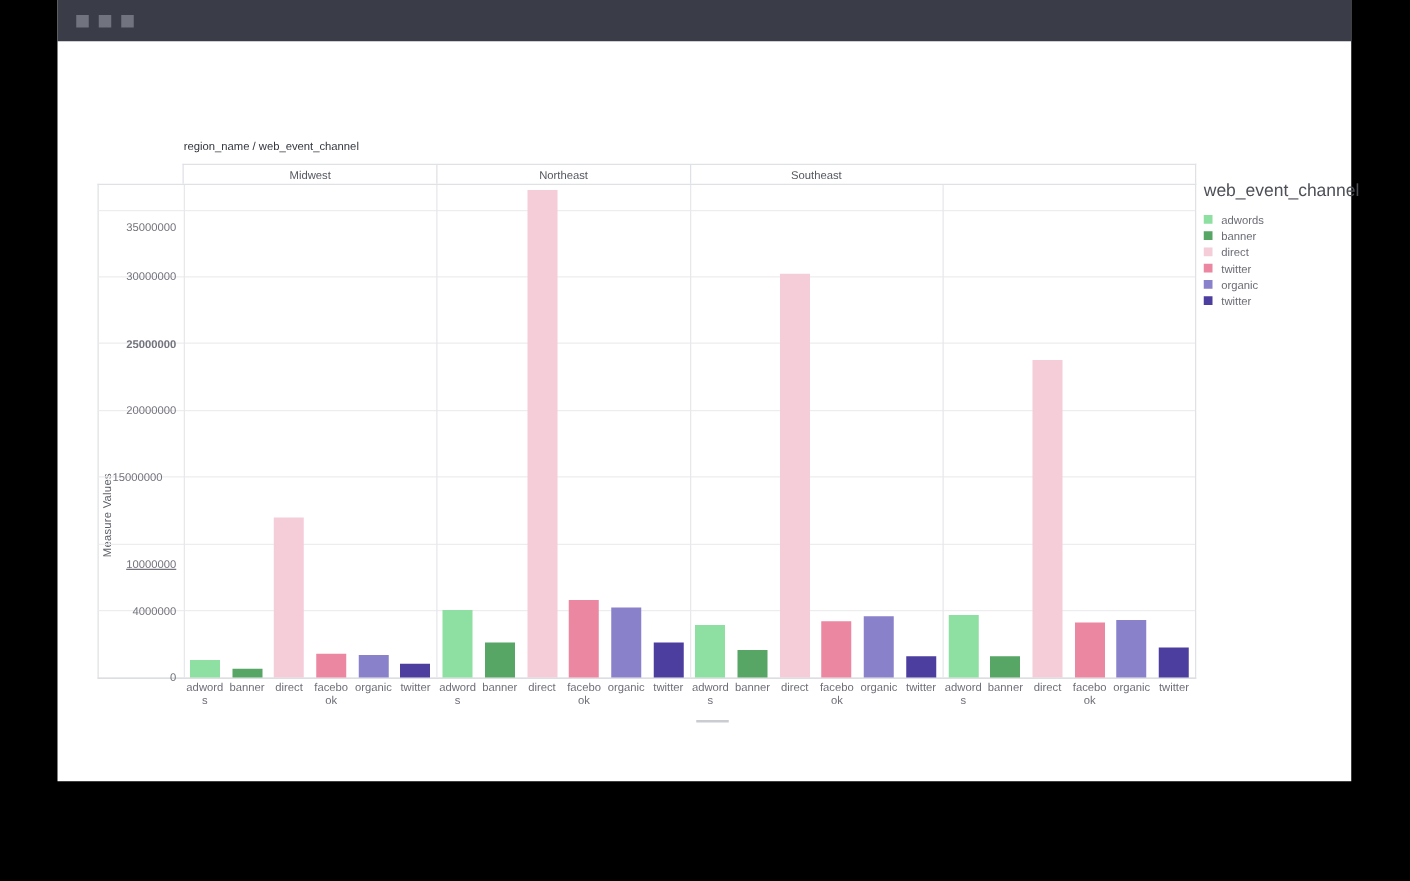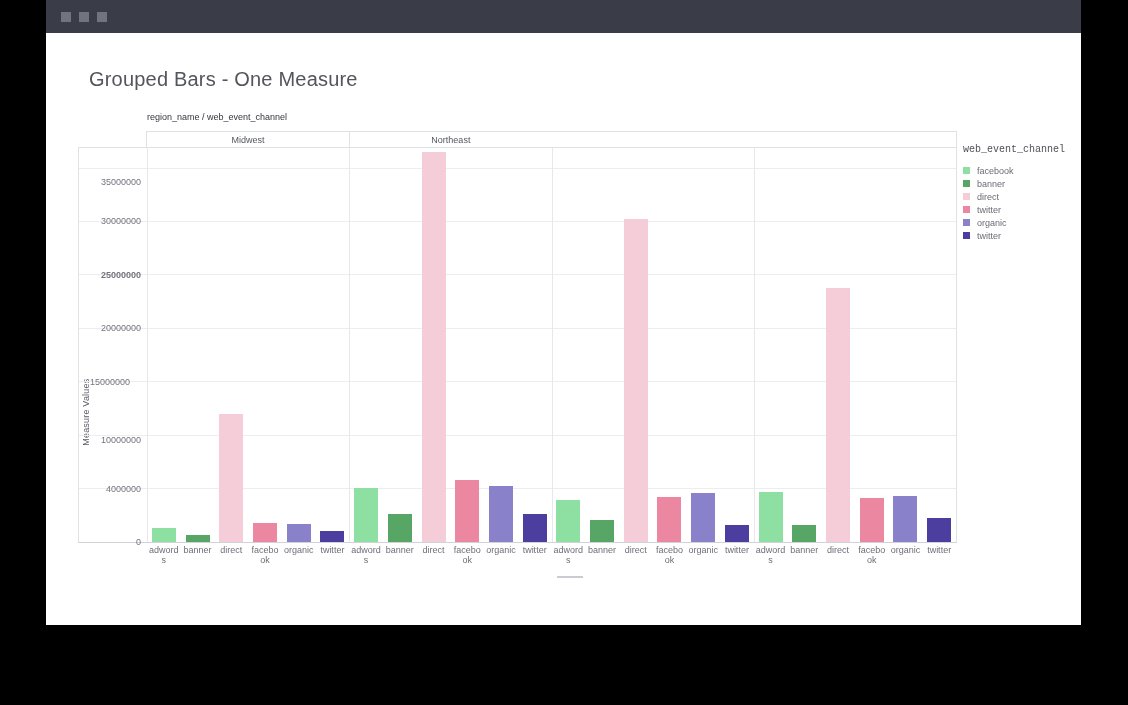--- a/index.html
+++ b/index.html
@@ -30,53 +30,53 @@
   .ylabel { position:absolute; left:2px; top:50%; transform:translateY(-50%) ;
             writing-mode:vertical-rl; rotate:180deg; font-size:9px; color:#5c5e66;
             letter-spacing:0.2px; }
   .bar { position:absolute; bottom:0; width:24px; }
   .xlabels { position:absolute; left:101px; top:545px; width:809px; height:26px; }
   .xlab { position:absolute; top:0; width:40px; text-align:center; font-size:9px;
           line-height:10px; color:#6e6f78; }
   .scroll-line { position:absolute; left:511px; top:576px; width:26px; height:2px;
                  background:#caccd1; }
   .legend { position:absolute; left:917px; top:144px; width:112px; }
-  .legend-title { font-size:10px; color:#4e5058; margin-bottom:9px;font-family:Liberation Mono, monospace; }
+  .legend-title { font-size:14px; color:#4e5058; margin-bottom:9px; }
   .legend-item { display:flex; align-items:center; height:13px; cursor:pointer; }
   .legend-swatch { width:7px; height:7px; margin-right:7px; flex:none; }
   .legend-label { font-size:9px; color:#6b6c75; }
 </style>
 </head>
 <body>
 
 <div class="window">
   <div class="titlebar">
     <div class="btns">
         <div class="btn"></div>
         <div class="btn"></div>
         <div class="btn"></div>
       </div>
   </div>
 
-  <div class="page-title">Grouped Bars - One Measure</div>
 
   <div class="axis-top-title">region_name / web_event_channel</div>
 
   <div class="facet-band">
       <div class="facet-cell" style="left: 0px; width: 202.25px;">Midwest</div>
       <div class="facet-cell" style="left: 202.25px; width: 202.25px;">Northeast</div>
+      <div class="facet-cell" style="left: 404.5px; width: 202.25px;">Southeast</div>
     </div>
 
   <div class="plot">
     <div class="ylabel">Measure Values</div>
   <div class="ytick" style="top: 388px;">0</div>
       <div class="gridline" style="top: 340.071px;"></div>
       <div class="ytick" style="top: 334.571px;">4000000</div>
       <div class="gridline" style="top: 286.643px;"></div>
-      <div class="ytick" style="top: 286px;">10000000</div>
+      <div class="ytick" style="top: 297px; text-decoration: underline;">10000000</div>
       <div class="gridline" style="top: 233.214px;"></div>
       <div class="ytick" style="top: 227.714px; text-align: center;">15000000</div>
       <div class="gridline" style="top: 179.786px;"></div>
       <div class="ytick" style="top: 174.286px;">20000000</div>
       <div class="gridline" style="top: 126.357px;"></div>
       <div class="ytick" style="top: 120.857px; font-weight: bold;">25000000</div>
       <div class="gridline" style="top: 72.9286px;"></div>
       <div class="ytick" style="top: 67.4286px;">30000000</div>
       <div class="gridline" style="top: 19.5px;"></div>
       <div class="ytick" style="top: 14px; margin-top: 14px;">35000000</div>
@@ -193,21 +193,21 @@
       </div>
     </div>
 
   <div class="scroll-line"></div>
 
   <div class="legend">
     <div class="legend-title">web_event_channel</div>
     <div id="legend-items">
         <div class="legend-item">
           <div class="legend-swatch" style="background: rgb(141, 224, 162);"></div>
-          <div class="legend-label">facebook</div>
+          <div class="legend-label">adwords</div>
         </div>
         <div class="legend-item">
           <div class="legend-swatch" style="background: rgb(87, 166, 102);"></div>
           <div class="legend-label">banner</div>
         </div>
         <div class="legend-item">
           <div class="legend-swatch" style="background: rgb(244, 205, 217);"></div>
           <div class="legend-label">direct</div>
         </div>
         <div class="legend-item">

